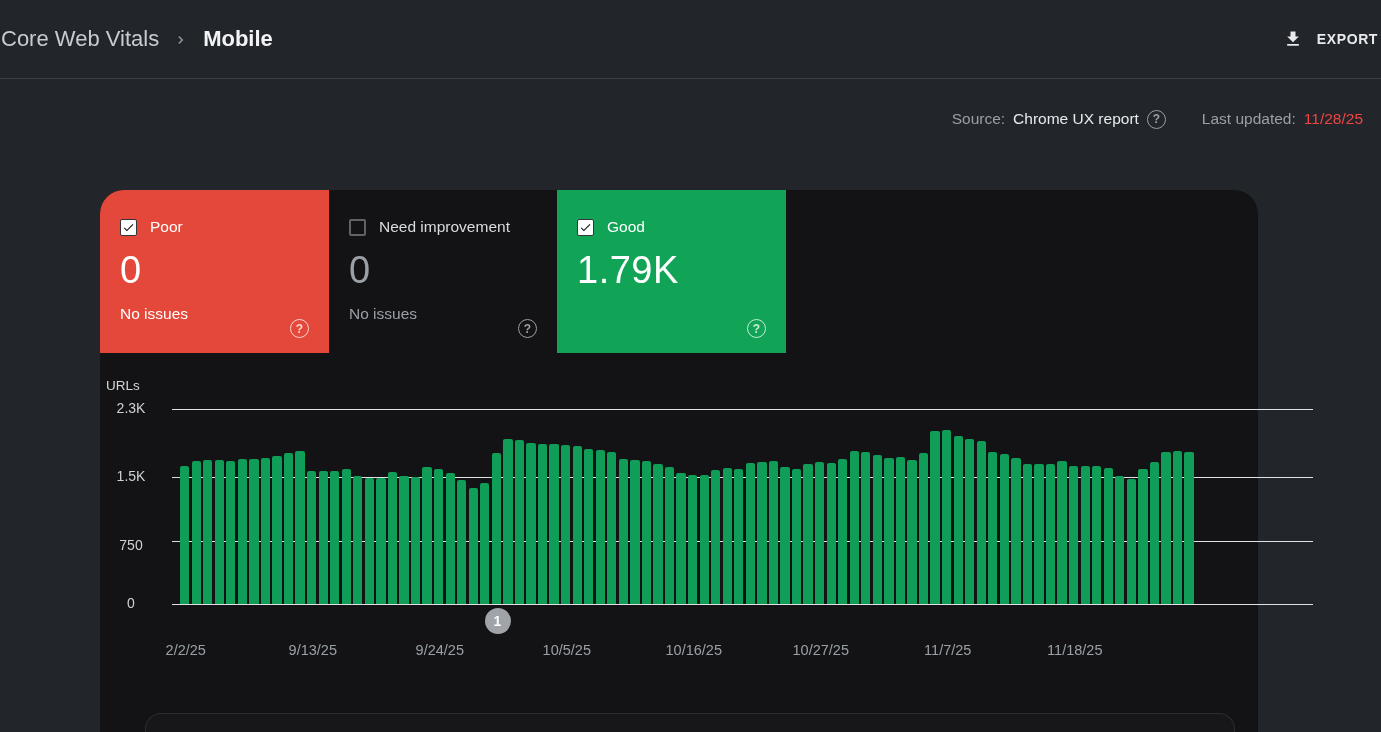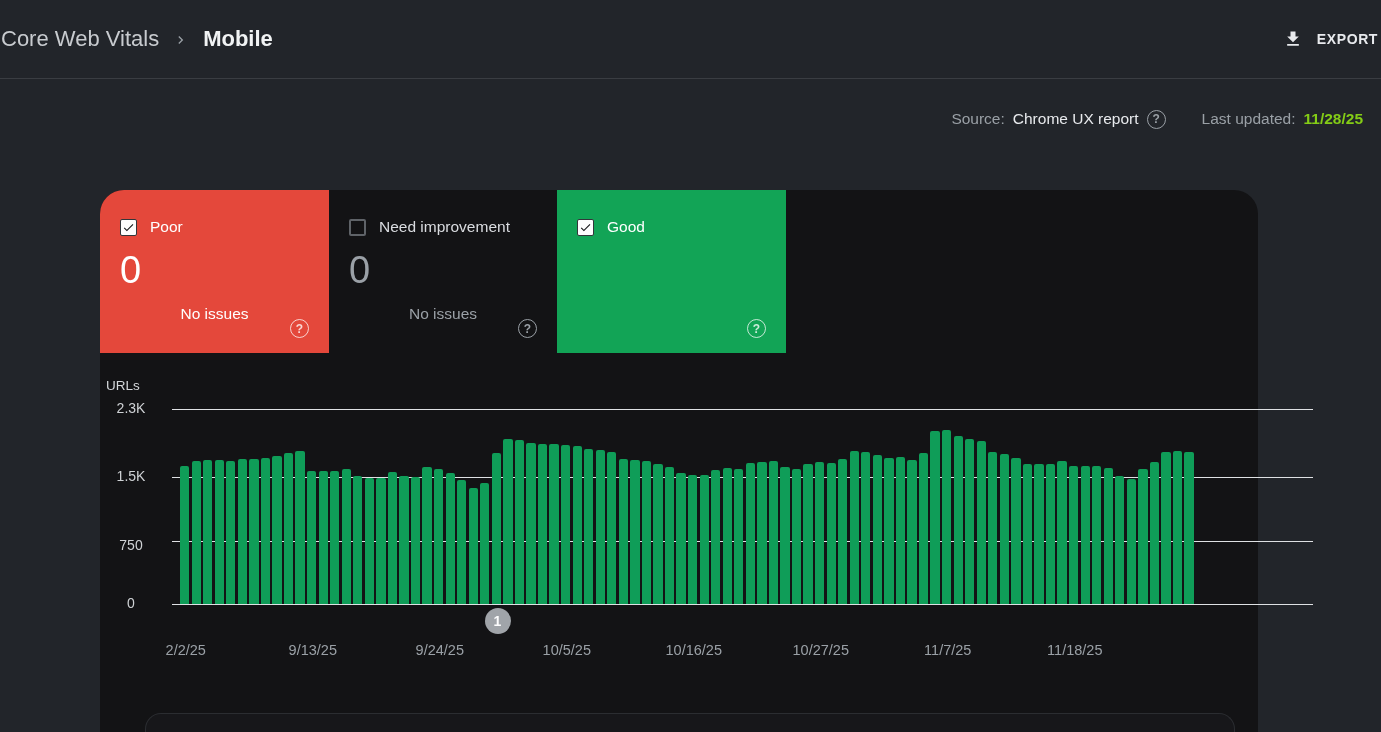--- a/index.html
+++ b/index.html
@@ -28,21 +28,21 @@
     letter-spacing:0.6px; cursor:pointer; padding-right:3px;
   }
   .export-btn svg { width:20px; height:20px; fill:#e8eaed; }
 
   
   .meta {
     position:absolute; top:106px; right:18px; height:26px;
     display:flex; align-items:center; gap:8px; font-size:15.5px;
   }
   .meta .gray { color:#9aa0a6; }
-  .meta .white { color:#84cc16; font-weight:700; }
+  .meta .white { color:#ef4444; font-weight:400; }
   .meta .norm { color:#e8eaed; }
   .meta .spacer { width:20px; }
   .help {
     width:19px; height:19px; border-radius:50%; border:1.5px solid #9aa0a6;
     color:#9aa0a6; font-size:12px; font-weight:700;
     display:flex; align-items:center; justify-content:center; cursor:pointer;
     flex:0 0 auto;
   }
 
   
@@ -58,21 +58,21 @@
   .card-good   { left:457px; width:229px; background:#12a456; color:#fff; }
   .card .row { display:flex; align-items:center; gap:13px; }
   .cb { width:17px; height:17px; border-radius:2px; display:flex; align-items:center; justify-content:center; cursor:pointer; flex:0 0 auto; }
   .cb.checked { background:#fdfdfd; border:1.5px solid #33363a; }
   .cb.checked svg { width:13px; height:13px; fill:#17181a; }
   .cb.unchecked { background:transparent; border:2px solid #5f6368; }
   .card-label { font-size:15.5px; }
   .card-ni .card-label { color:#dadce0; }
   .card-value { font-size:38px; font-weight:400; margin-top:13px; letter-spacing:0.5px; }
   .card-ni .card-value { color:#9aa0a6; }
-  .card-sub { font-size:15.5px; margin-top:13px;text-align:center; }
+  .card-sub { font-size:15.5px; margin-top:13px; }
   .card-ni .card-sub { color:#9aa0a6; }
   .card .help { position:absolute; right:20px; bottom:15px; }
   .card-poor .help, .card-good .help { border-color:rgba(255,255,255,0.75); color:rgba(255,255,255,0.78); }
 
   
   .ylabel { position:absolute; left:6px; top:188px; font-size:13.5px; color:#d5d8db; }
   .ytick { position:absolute; width:58px; text-align:center; font-size:14px; color:#cfd2d5; }
   .gridline { position:absolute; left:72px; width:1141px; height:1px; background:#dfe1e4; }
   .bars { position:absolute; left:80px; top:219px; width:1016px; height:195px; }
   .bar { position:absolute; bottom:0; width:9.3px; background:#0f9d58; border-radius:2px 2px 0 0; cursor:pointer; }
@@ -148,20 +148,21 @@
 
     <div class="card card-good">
       <div class="row">
         <span class="cb checked">
           <svg viewBox="0 0 24 24">
               <path d="M9 16.2 4.8 12l-1.4 1.4L9 19 21 7l-1.4-1.4z"></path>
             </svg>
         </span>
         <span class="card-label">Good</span>
       </div>
+      <div class="card-value">1.79K</div>
       <span class="help">?</span>
     </div>
 
     <div class="ylabel">URLs</div>
     <div id="gridlines">
         <div class="gridline" style="top: 219.267px;"></div>
         <div class="gridline" style="top: 287px;"></div>
         <div class="gridline" style="top: 350.5px;"></div>
         <div class="gridline" style="top: 414px;"></div>
       </div>

